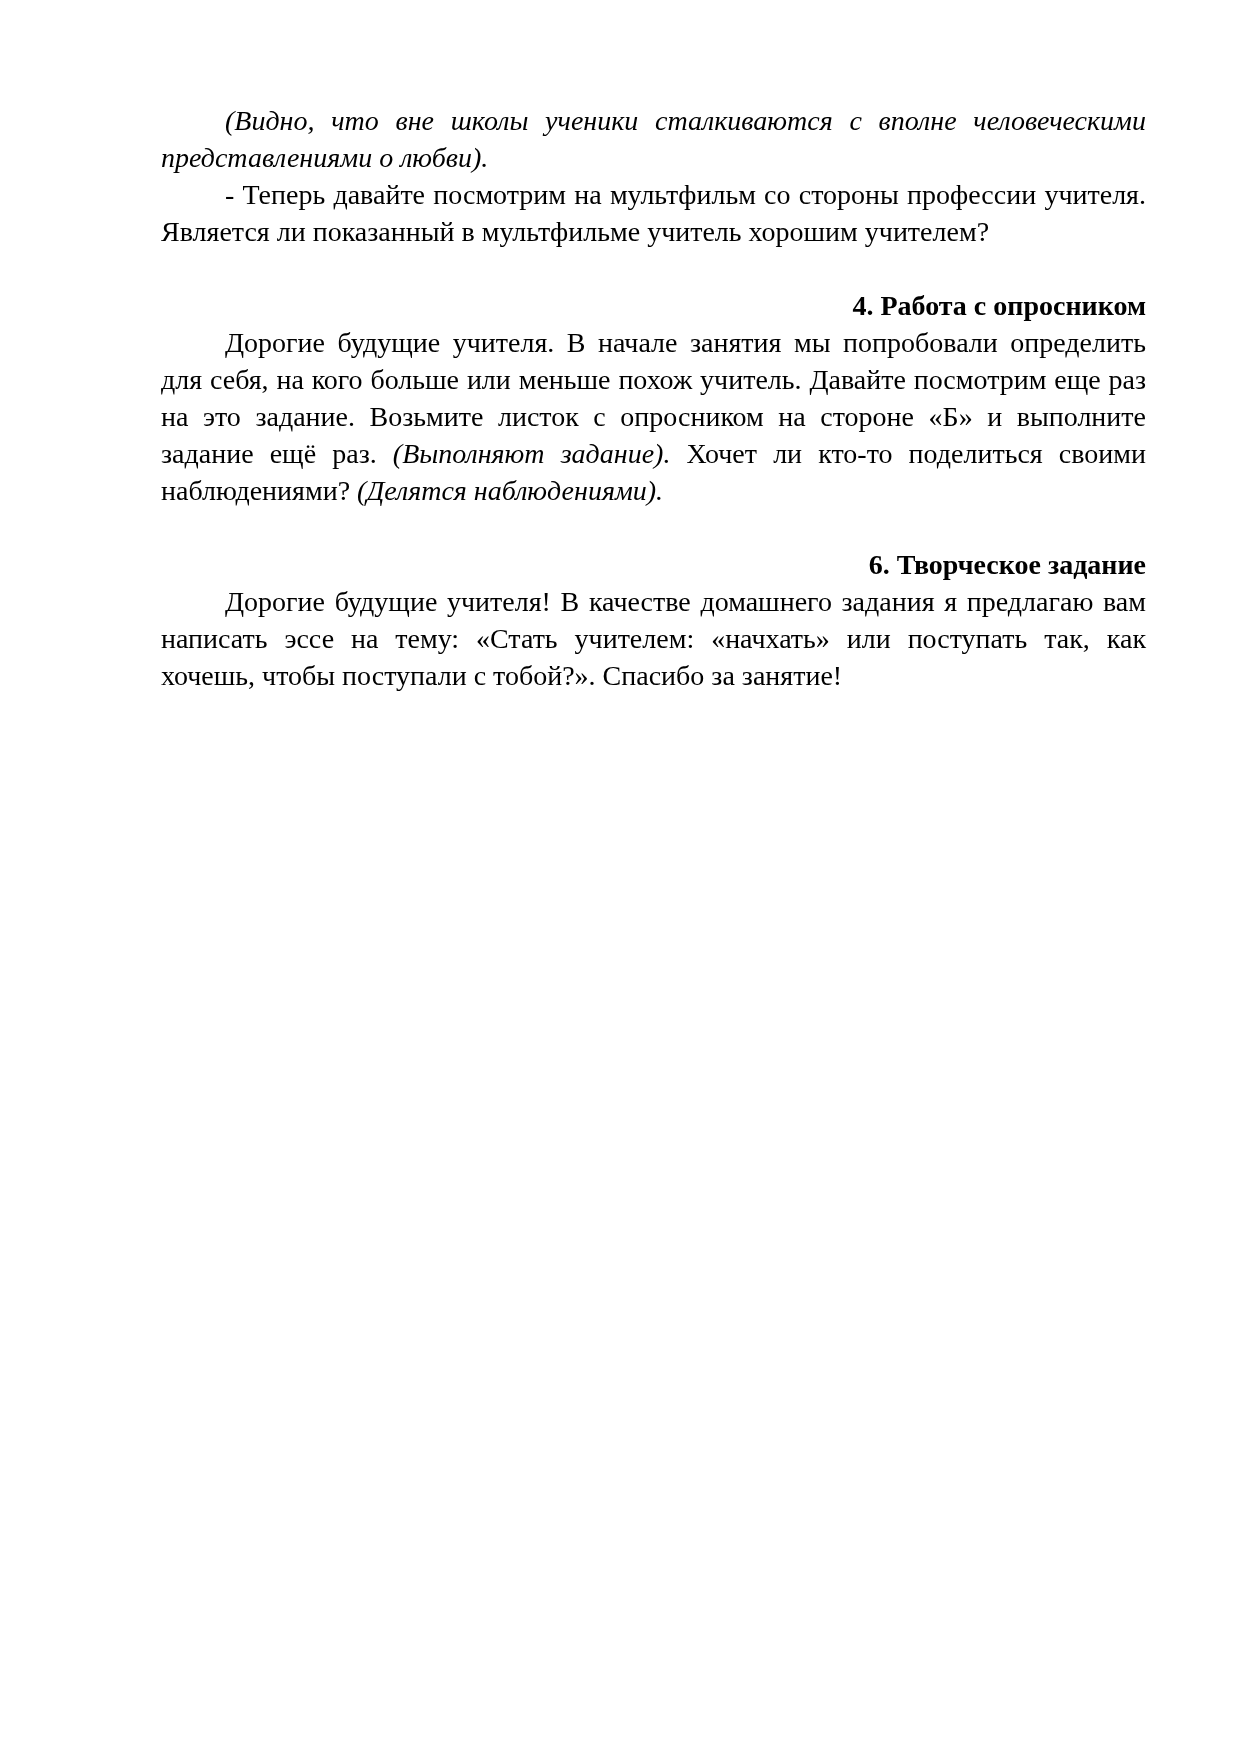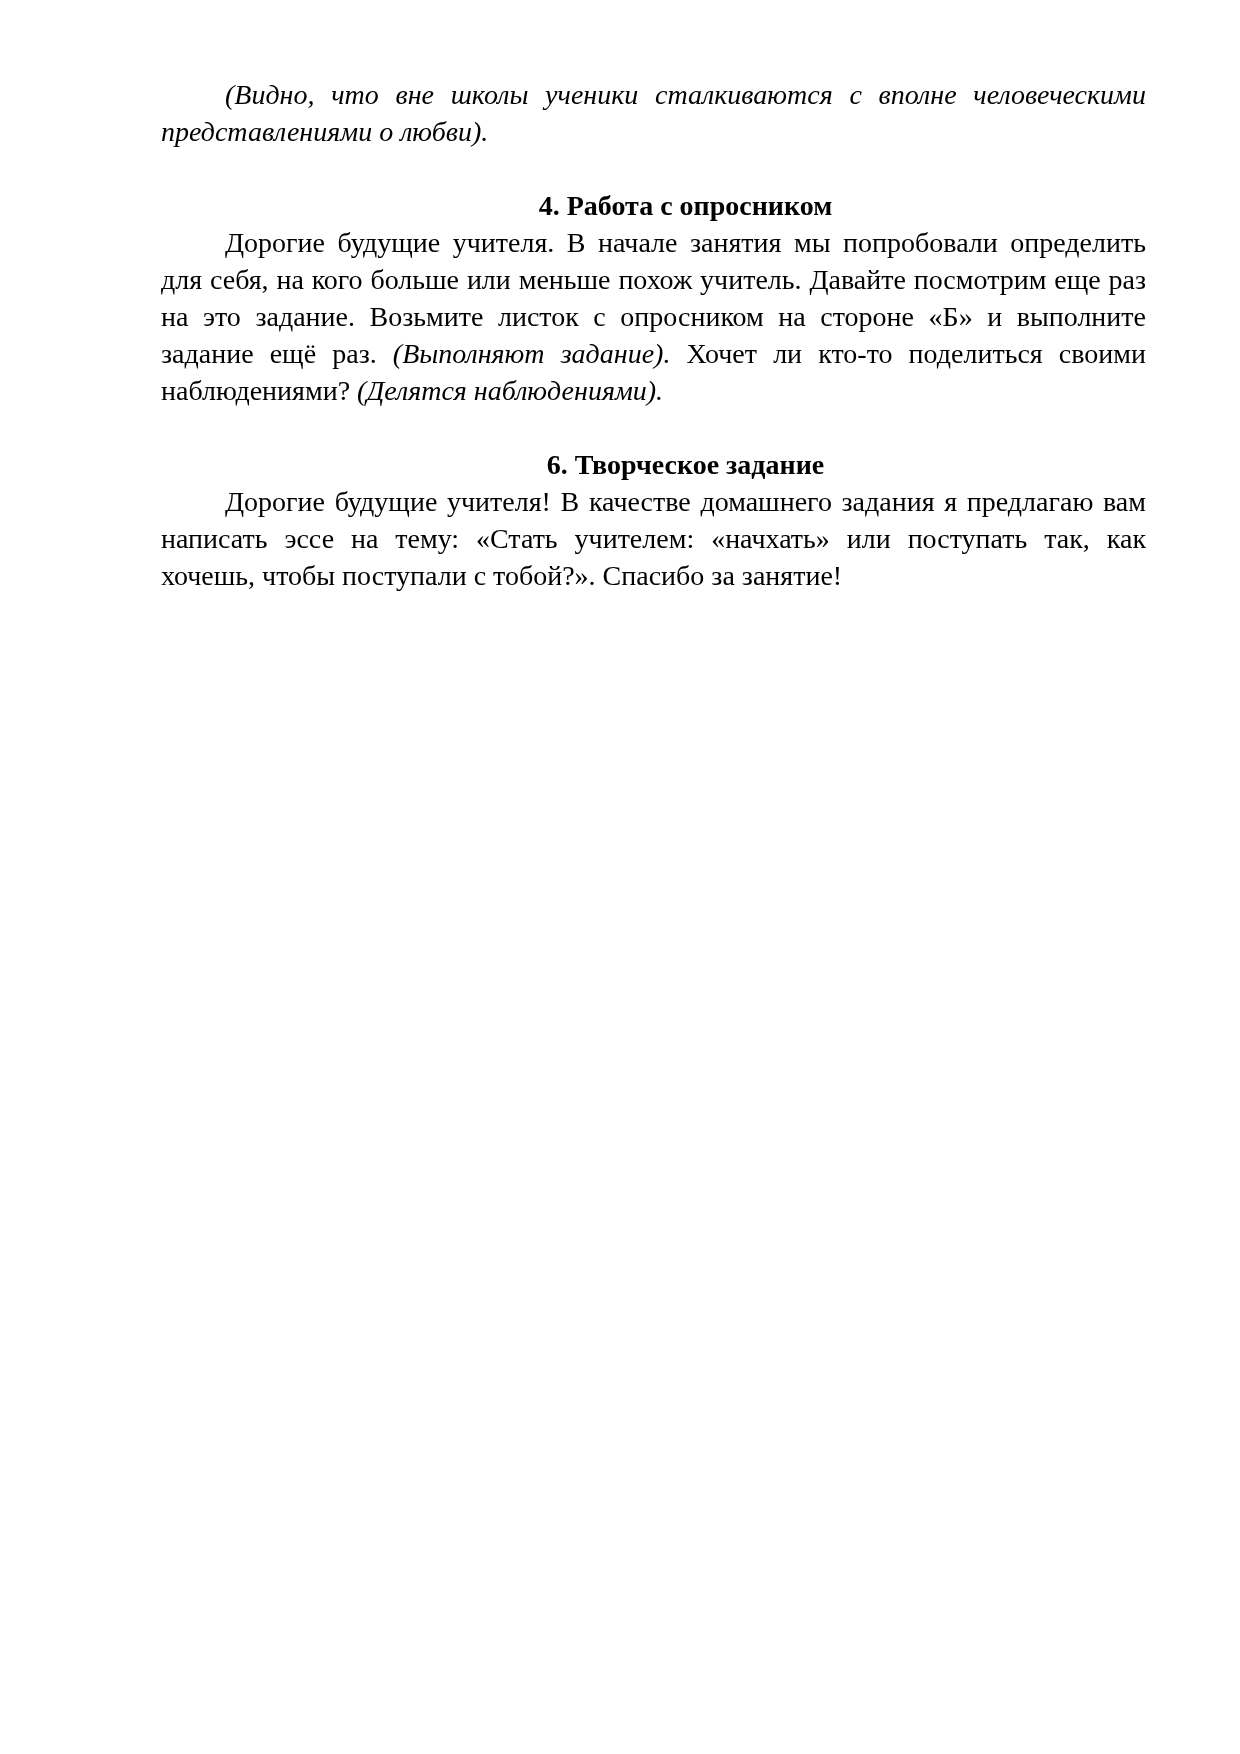--- a/index.html
+++ b/index.html
@@ -7,48 +7,49 @@
     padding: 0;
     background: #ffffff;
   }
   .page {
     position: relative;
     width: 1240px;
     height: 1754px;
     box-sizing: border-box;
     background: #ffffff;
     color: #000000;
-    padding: 76px 94px 120px 161px; 
+    padding: 102px 94px 120px 161px; 
     font-family: "Liberation Serif", "DejaVu Serif", serif;
     font-size: 28px;
     line-height: 37px;
     overflow: hidden;
   }
   .para {
     margin: 0;
     text-align: justify;
     text-indent: 64px;
   }
   .heading {
     margin: 37px 0 0 0; 
     text-indent: 64px;
     font-weight: bold;
-    text-align: center;
+    text-align: right;
   }
   .italic {
     font-style: italic;
   }
 </style>
 </head>
 <body>
 
 <div class="page">
 
   <p class="para italic">(Видно, что вне школы ученики сталкиваются с вполне человеческими представлениями о любви).</p>
 
+  <p class="para">- Теперь давайте посмотрим на мультфильм со стороны профессии учителя. Является ли показанный в мультфильме учитель хорошим учителем?</p>
 
   <p class="heading">4. Работа с опросником</p>
 
   <p class="para"><span>Дорогие будущие учителя. В начале занятия мы попробовали определить для себя, на кого больше или меньше похож учитель. Давайте посмотрим еще раз на это задание. Возьмите листок с опросником на стороне «Б» и выполните задание ещё раз. </span><span class="italic">(Выполняют задание).</span><span> Хочет ли кто-то поделиться своими наблюдениями? </span><span class="italic">(Делятся наблюдениями).</span></p>
 
   <p class="heading">6. Творческое задание</p>
 
   <p class="para">Дорогие будущие учителя! В качестве домашнего задания я предлагаю вам написать эссе на тему: «Стать учителем: «начхать» или поступать так, как хочешь, чтобы поступали с тобой?». Спасибо за занятие!</p>
 
 </div>

